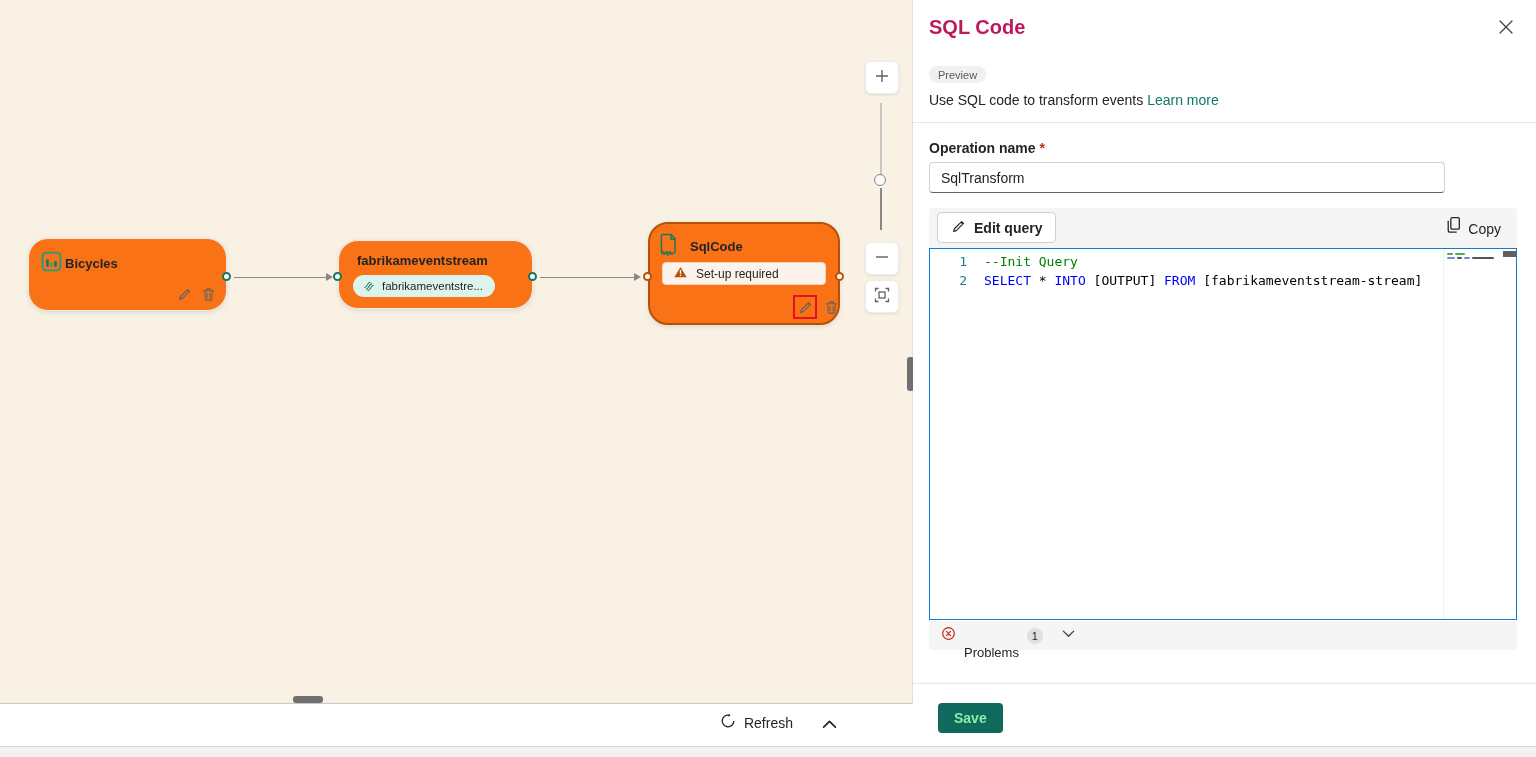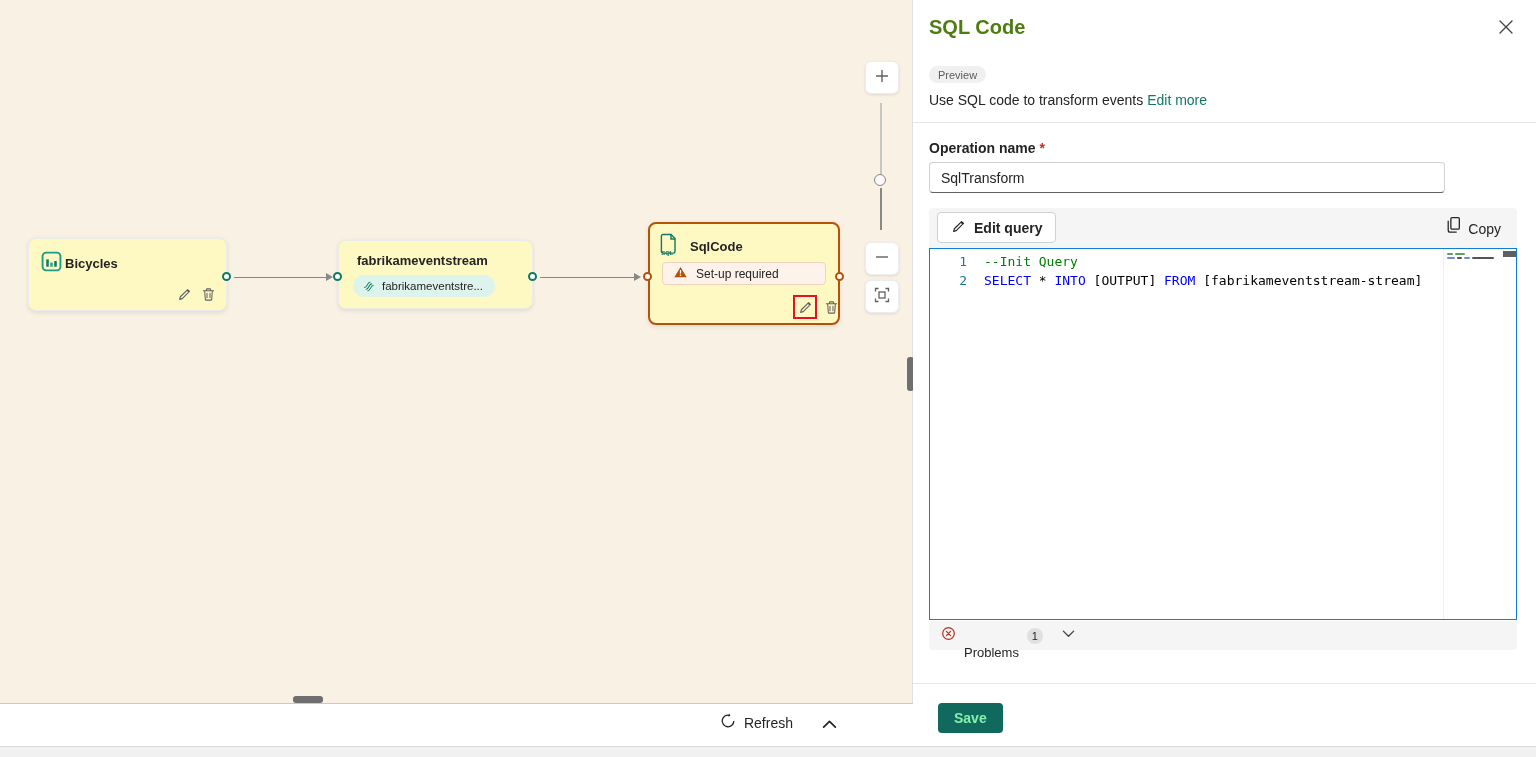--- a/index.html
+++ b/index.html
@@ -1,21 +1,21 @@
 <!DOCTYPE html>
 <html style="--canvas-bg: #F8F1E4; --teal: #117865; --orange: #B5520A; --warning-bg: #FDF3EB; --warning-border: #F0D3BC; --pill-bg: #DCF4EC; --editor-border: #0F7CD6; --comment: #008000; --keyword: #0000FF; --line-number: #237893; --red-box: #E81123; --save-bg: #11695D; --link: #117865; --gray-bar: #F5F5F5;"><head>
 <meta charset="utf-8">
 <style>
   * { margin:0; padding:0; box-sizing:border-box; }
   html,body { width:1536px; height:757px; overflow:hidden; font-family:"Liberation Sans",sans-serif; background:#fff; }
   #app { position:relative; width:1536px; height:757px; }
 
   
   #canvas { position:absolute; left:0; top:0; width:913px; height:746px; background:var(--canvas-bg); border-right:1px solid #e0e0e0; }
-  .node { position:absolute; background:#fef9c3; border:1px solid #ececec; border-radius:8px; box-shadow:0 1.5px 5px rgba(0,0,0,.09); }
+  .node { position:absolute; background:#f97316; border:1px solid #ececec; border-radius:20px; box-shadow:0 1.5px 5px rgba(0,0,0,.09); }
   .node-title { font-size:13px; font-weight:700; color:#242424; }
   .mini-icon { width:15px; height:15px; color:#616161; cursor:pointer; }
   .connector { position:absolute; width:9px; height:9px; border-radius:50%; background:#fff; border:2px solid var(--teal); }
   .connector.orange { border-color:var(--orange); }
   .edge-line { position:absolute; height:1.6px; background:#8a8886; }
   .edge-arrow { position:absolute; width:0; height:0; border-top:4.5px solid transparent; border-bottom:4.5px solid transparent; border-left:7px solid #8a8886; }
 
   
   #node-bicycles { left:28px; top:238px; width:199px; height:73px; }
   #node-bicycles .hd { display:flex; align-items:center; gap:3px; padding:12px 0 0 12px; }
@@ -45,21 +45,21 @@
   #h-scroll-thumb { position:absolute; left:293px; top:696px; width:30px; height:7px; border-radius:3px; background:#6f6f6f; }
   #v-scroll-thumb { position:absolute; left:907px; top:357px; width:7px; height:34px; border-radius:3px; background:#6f6f6f; }
 
   
   #canvas-footer { position:absolute; left:0; top:703px; width:913px; height:43px; background:#fff; border-top:1.5px solid #c9c9c9; }
   #refresh-btn { position:absolute; right:120px; top:9px; display:flex; align-items:center; gap:8px; color:#242424; font-size:14px; cursor:pointer; }
   #collapse-chevron { position:absolute; right:75px; top:12px; color:#242424; cursor:pointer; }
 
   
   #panel { position:absolute; left:913px; top:0; width:623px; height:746px; background:#fff; }
-  #panel-title { position:absolute; left:16px; top:16px; font-size:20px; font-weight:700; color:#4d7c0f; }
+  #panel-title { position:absolute; left:16px; top:16px; font-size:20px; font-weight:700; color:#be185d; }
   #close-btn { position:absolute; right:22px; top:19px; width:16px; height:16px; color:#424242; cursor:pointer; }
   #preview-badge { position:absolute; left:16px; top:66px; height:17px; padding:0 9px; background:#f0f0f0; border-radius:9px; font-size:11px; color:#5c5c5c; display:flex; align-items:center; }
   #panel-desc { position:absolute; left:16px; top:92px; font-size:14px; color:#242424; }
   #learn-more { color:var(--link); cursor:pointer; }
   .hsep { position:absolute; left:0; width:623px; height:1px; background:#e6e6e6; }
   #op-label { position:absolute; left:16px; top:140px; font-size:14px; font-weight:700; color:#242424; }
   #op-required { color:#c42b1c; font-weight:700; }
   #op-input { position:absolute; left:16px; top:162px; width:516px; height:31px; border:1px solid #d1d1d1; border-bottom:1px solid #616161; border-radius:4px; padding:0 11px; font-size:14px; color:#242424; font-family:"Liberation Sans",sans-serif; background:#fff; }
   #editor-toolbar { position:absolute; left:16px; top:208px; width:588px; height:40px; background:var(--gray-bar); border-radius:4px 4px 0 0; }
   #edit-query-btn { position:absolute; left:8px; top:4px; height:31px; display:flex; align-items:center; gap:8px; background:#fff; border:1px solid #d1d1d1; border-radius:4px; padding:0 13px; font-size:14px; font-weight:700; color:#242424; cursor:pointer; }
@@ -228,21 +228,21 @@
   <div id="panel">
     <div id="panel-title">SQL Code</div>
     <span id="close-btn">
       <svg width="16" height="16" viewBox="0 0 16 16">
           <path d="M2 2l12 12M14 2L2 14" stroke="currentColor" stroke-width="1.3" stroke-linecap="round"></path>
         </svg>
     </span>
     <div id="preview-badge">Preview</div>
     <div id="panel-desc">
       <span>Use SQL code to transform events</span>
-      <span id="learn-more">Edit more</span>
+      <span id="learn-more">Learn more</span>
     </div>
     <div class="hsep" style="top:122px;"></div>
 
     <div id="op-label">
       <span>Operation name</span>
       <span id="op-required">*</span>
     </div>
     <input id="op-input" type="text" value="SqlTransform" style="">
 
     <div id="editor-toolbar">

